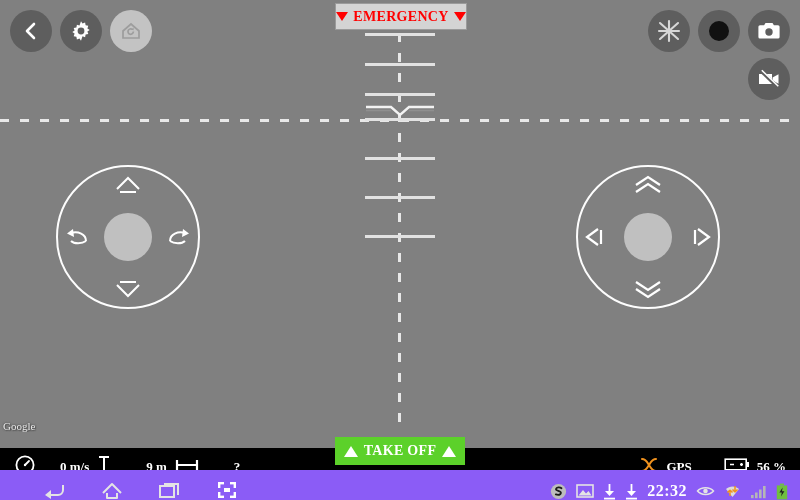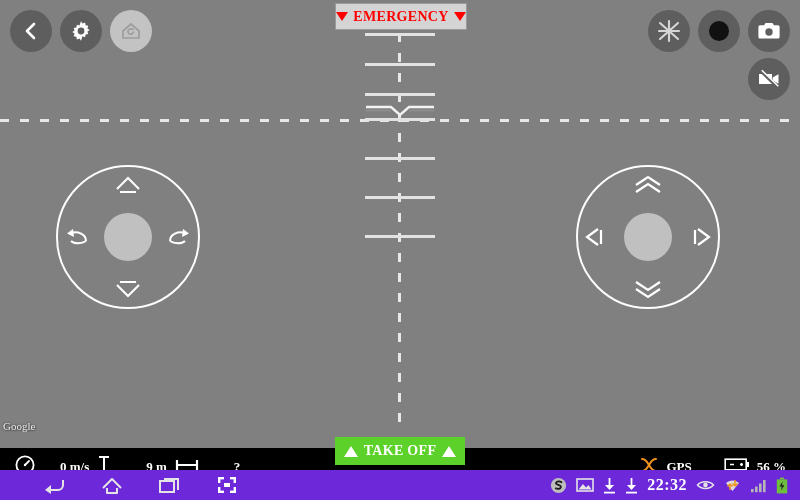--- a/index.html
+++ b/index.html
@@ -78,22 +78,22 @@
   .st-gap{width:34px;}
   .takeoff-btn{
     position:absolute;left:335px;top:437px;width:130px;height:28px;
     background:#5cd12a;color:#ffffff;font-size:14px;font-weight:bold;
     display:flex;align-items:center;justify-content:center;gap:6px;cursor:pointer;
     letter-spacing:.3px;
   }
 
   
   .sysbar{
-    position:absolute;left:0;top:470px;width:800px;height:30px;background:#6d28d9;
-    display:flex;align-items:center;
+    position:absolute;left:0;top:470px;width:800px;height:30px;background:#8b5cf6;
+    display:flex;align-items:flex-end;
   }
   .nav-left{display:flex;align-items:center;gap:34px;padding-left:42px;}
   .sys-right{display:flex;align-items:center;gap:9px;margin-left:auto;padding-right:12px;}
   .clock{color:#ffffff;font-size:16px;font-weight:bold;letter-spacing:.5px;}
   .sys-icon{display:flex;align-items:center;}
 </style>
 </head>
 <body>
 
 <div id="app">

